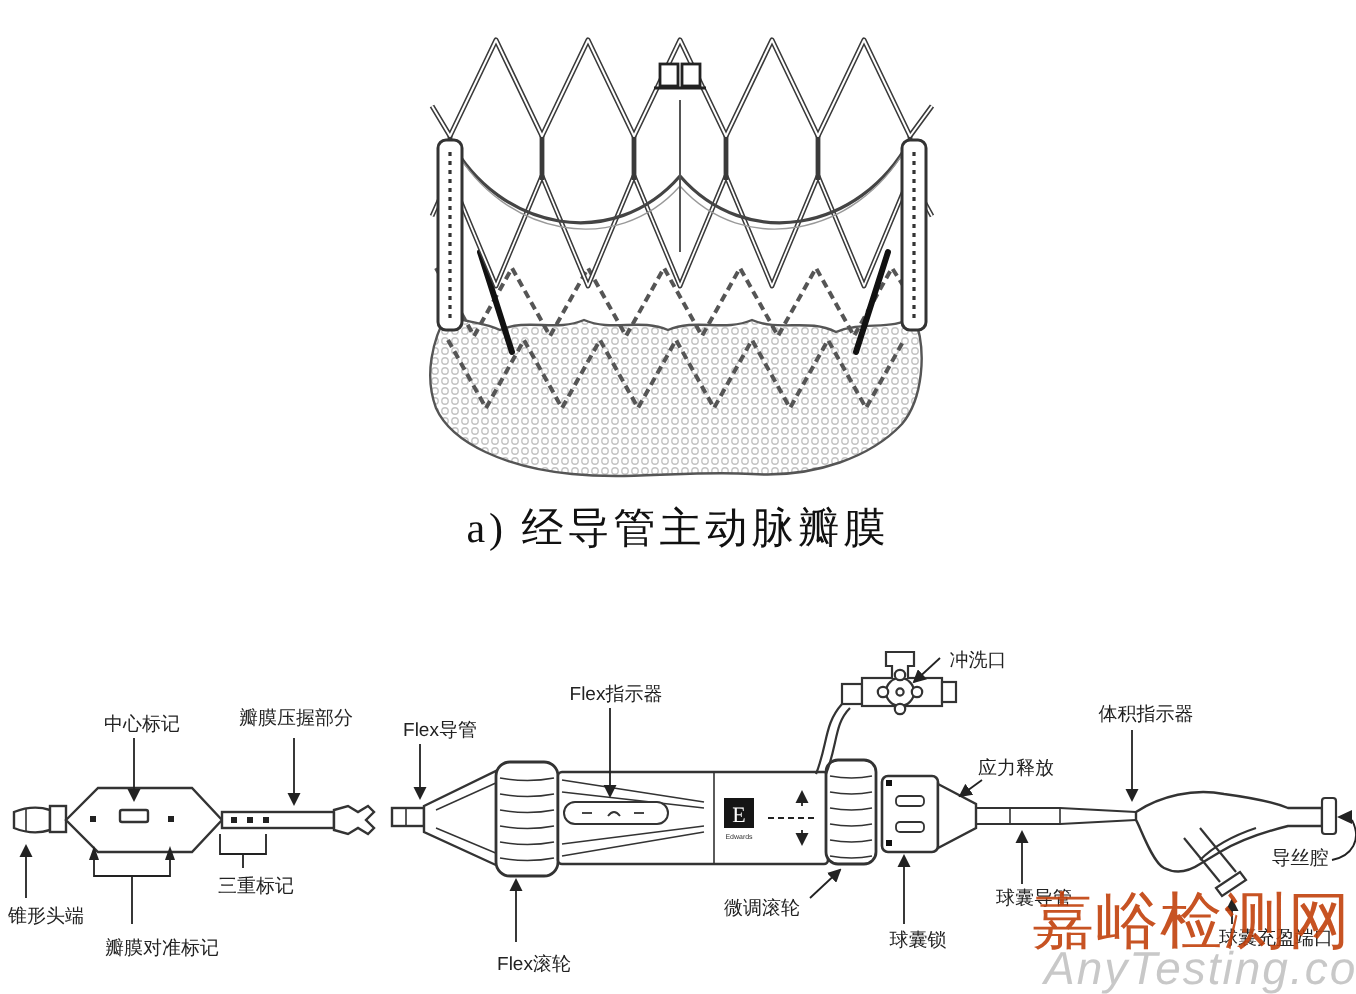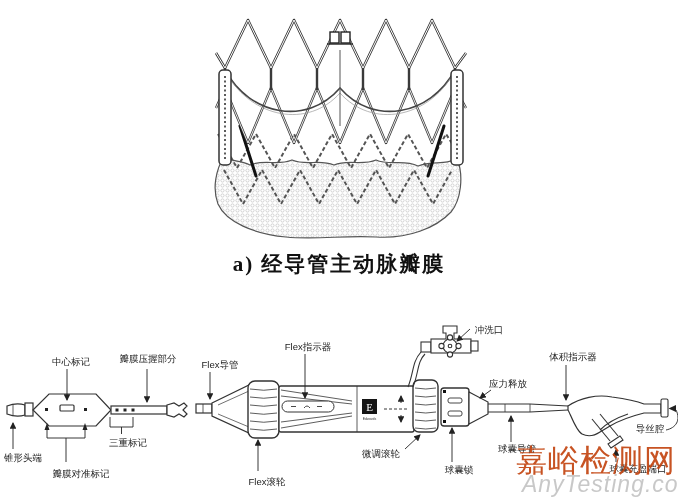--- a/index.html
+++ b/index.html
@@ -4,21 +4,21 @@
 <style>
   html,body{margin:0;padding:0;}
   body{
     width:678px;height:497px;background:#ffffff;position:relative;
     overflow:hidden;font-family:"Liberation Sans",sans-serif;color:#222;
   }
   #valve-figure{position:absolute;left:210px;top:8px;width:264px;height:232px;}
   #caption-a{
     position:absolute;left:0;right:0;top:250px;text-align:center;
     font-family:"Liberation Serif","DejaVu Serif",serif;
-    font-size:21px;letter-spacing:2px;color:#111;font-weight:bold;
+    font-size:21px;letter-spacing:2px;color:#111;
   }
   #delivery-figure{position:absolute;left:0;top:310px;width:678px;height:187px;}
   #delivery-figure text{
     font-family:"Liberation Sans",sans-serif;font-size:9.5px;fill:#222;
   }
   .wm-cjk{
     position:absolute;left:516px;top:440px;z-index:6;
     font-size:31px;font-weight:400;letter-spacing:1px;color:#c2410c;opacity:.9;
     white-space:nowrap;
   }

